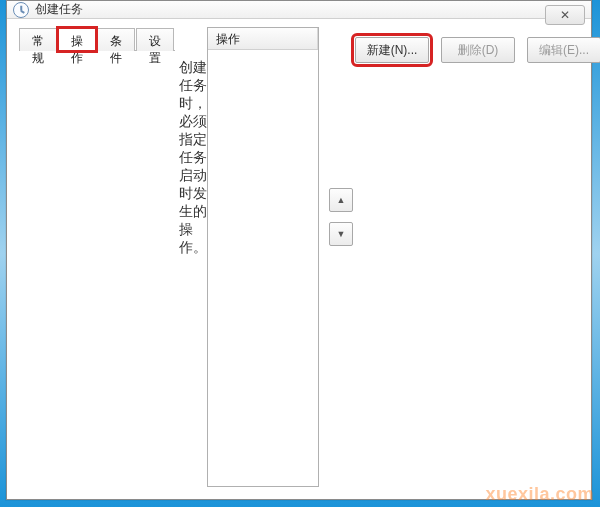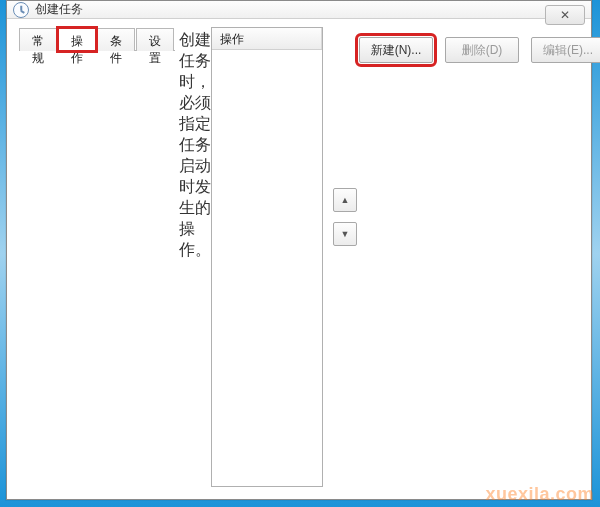--- a/index.html
+++ b/index.html
@@ -86,22 +86,22 @@
   .tab.active {
     background: #fff;
     border-bottom: 1px solid #fff;
     z-index: 2;
   }
   .tab.highlight {
     outline: 3px solid #d62323;
     outline-offset: -1px;
   }
   .helptext {
-    margin: 3px 0 14px 4px;
-    font-size: 16px;
+    margin: 32px 0 14px 4px;
+    font-size: 14px;
     color: #333;
   }
   .list-area {
     display: flex;
     gap: 8px;
     flex: 1;
     min-height: 0;
   }
   .listview {
     flex: 1;

